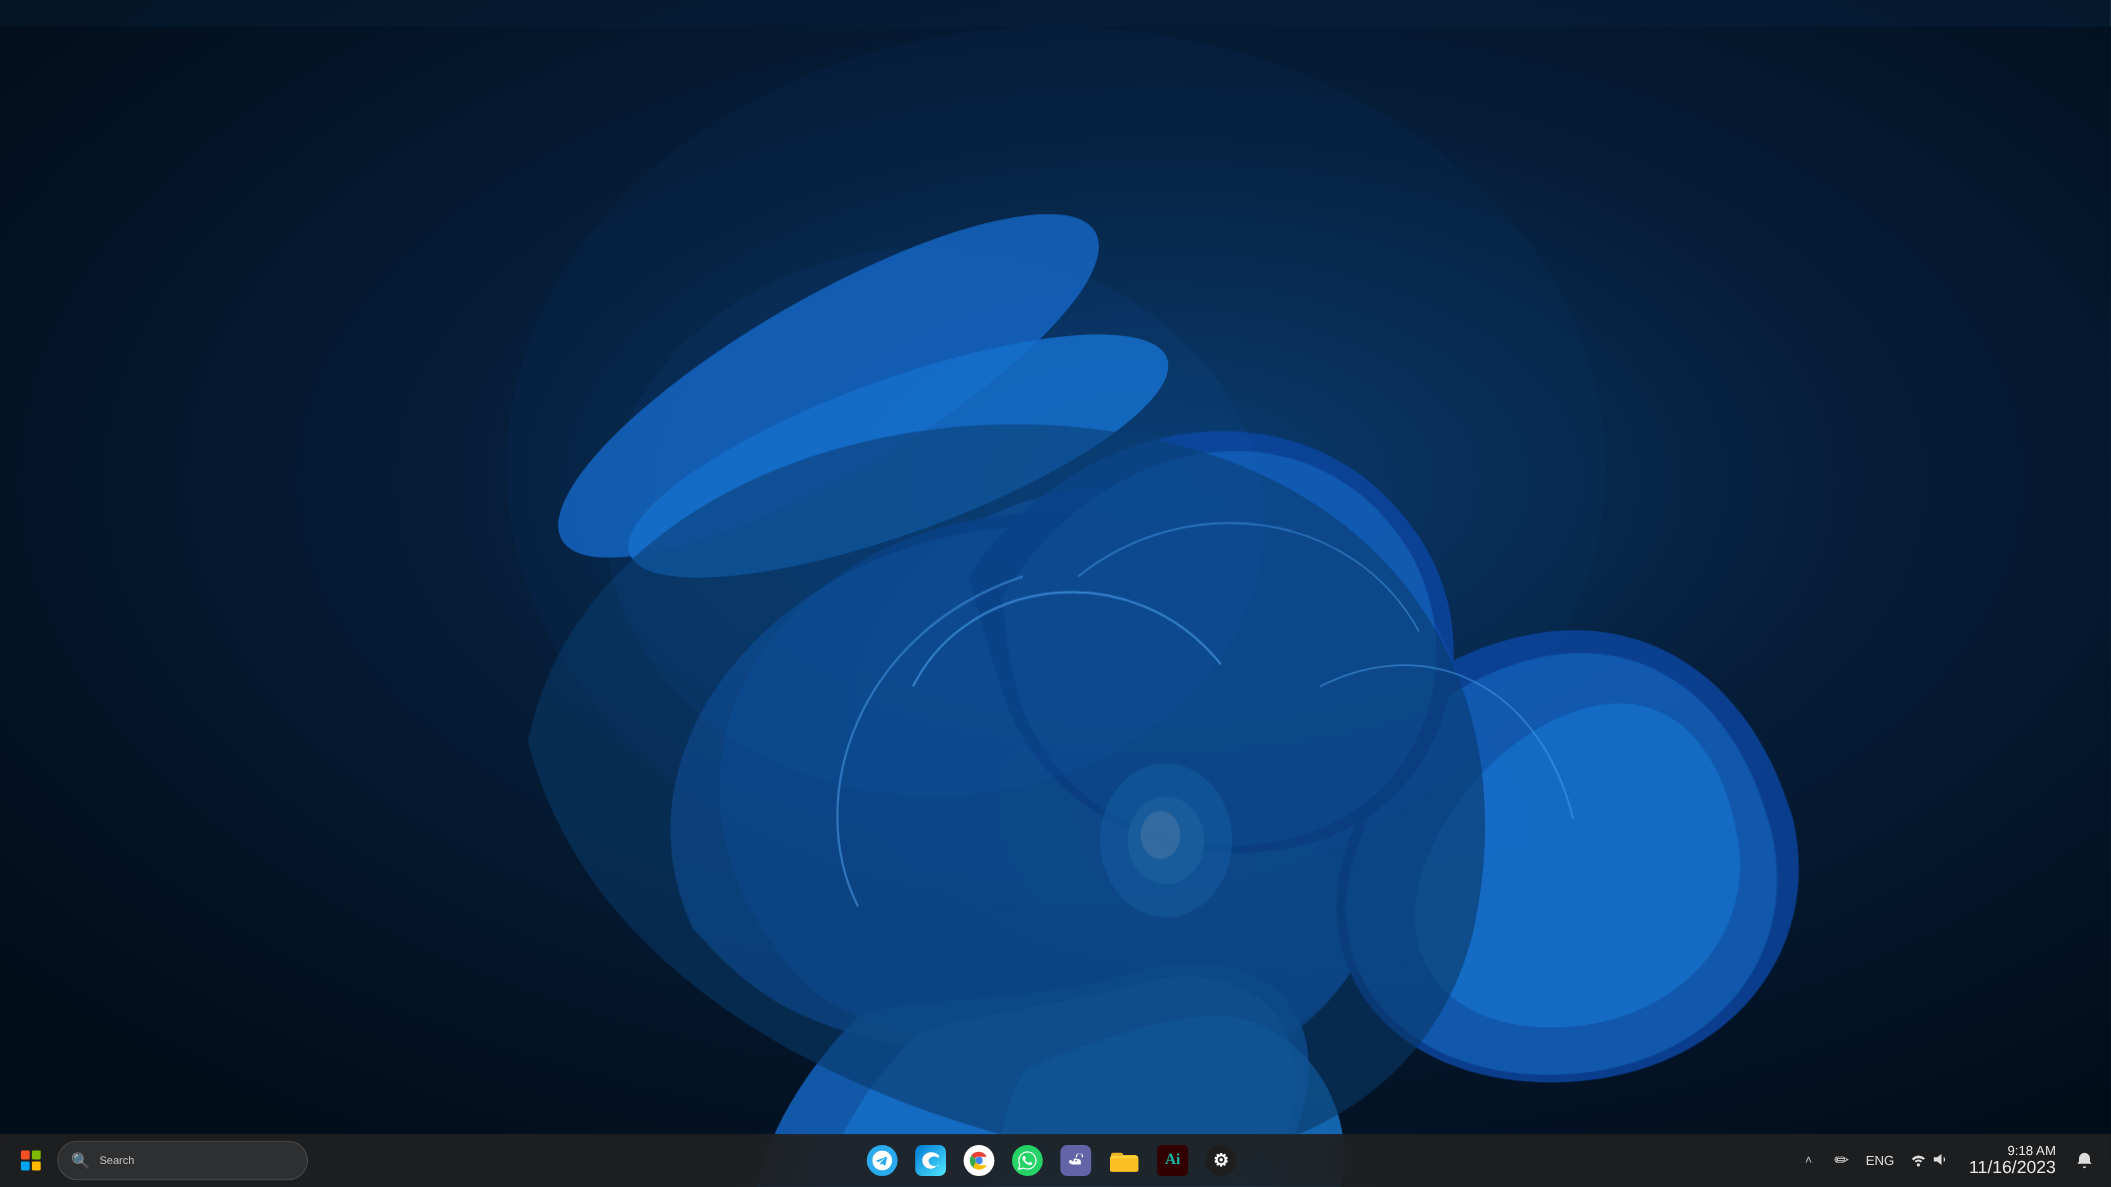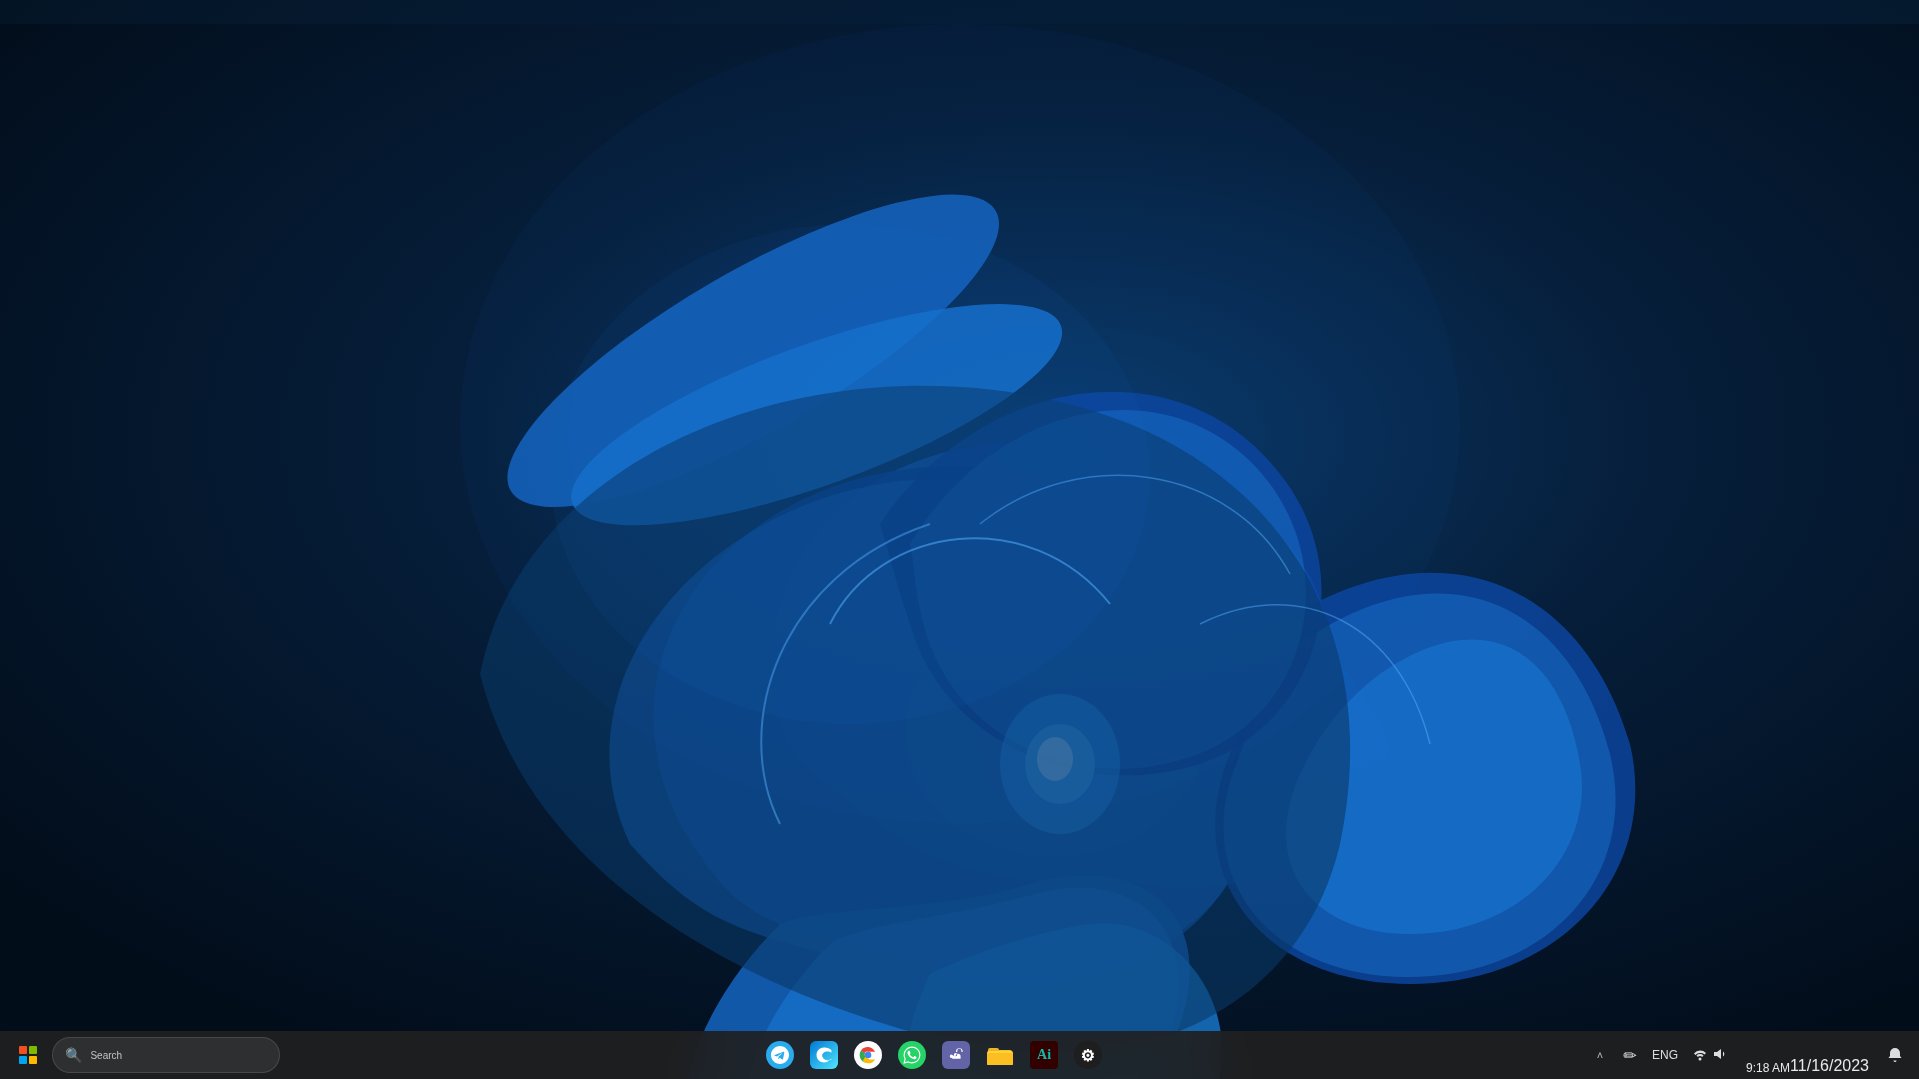--- a/index.html
+++ b/index.html
@@ -131,20 +131,21 @@
       cursor: pointer;
     }
 
     .tray-icon {
       color: rgba(255,255,255,0.85);
       font-size: 14px;
     }
 
     #clock-area {
       display: flex;
+      flex-direction: column;
       align-items: flex-end;
       justify-content: center;
       padding: 0 8px;
       height: 40px;
       border-radius: 4px;
       cursor: pointer;
       min-width: 80px;
     }
 
     #clock-time {

